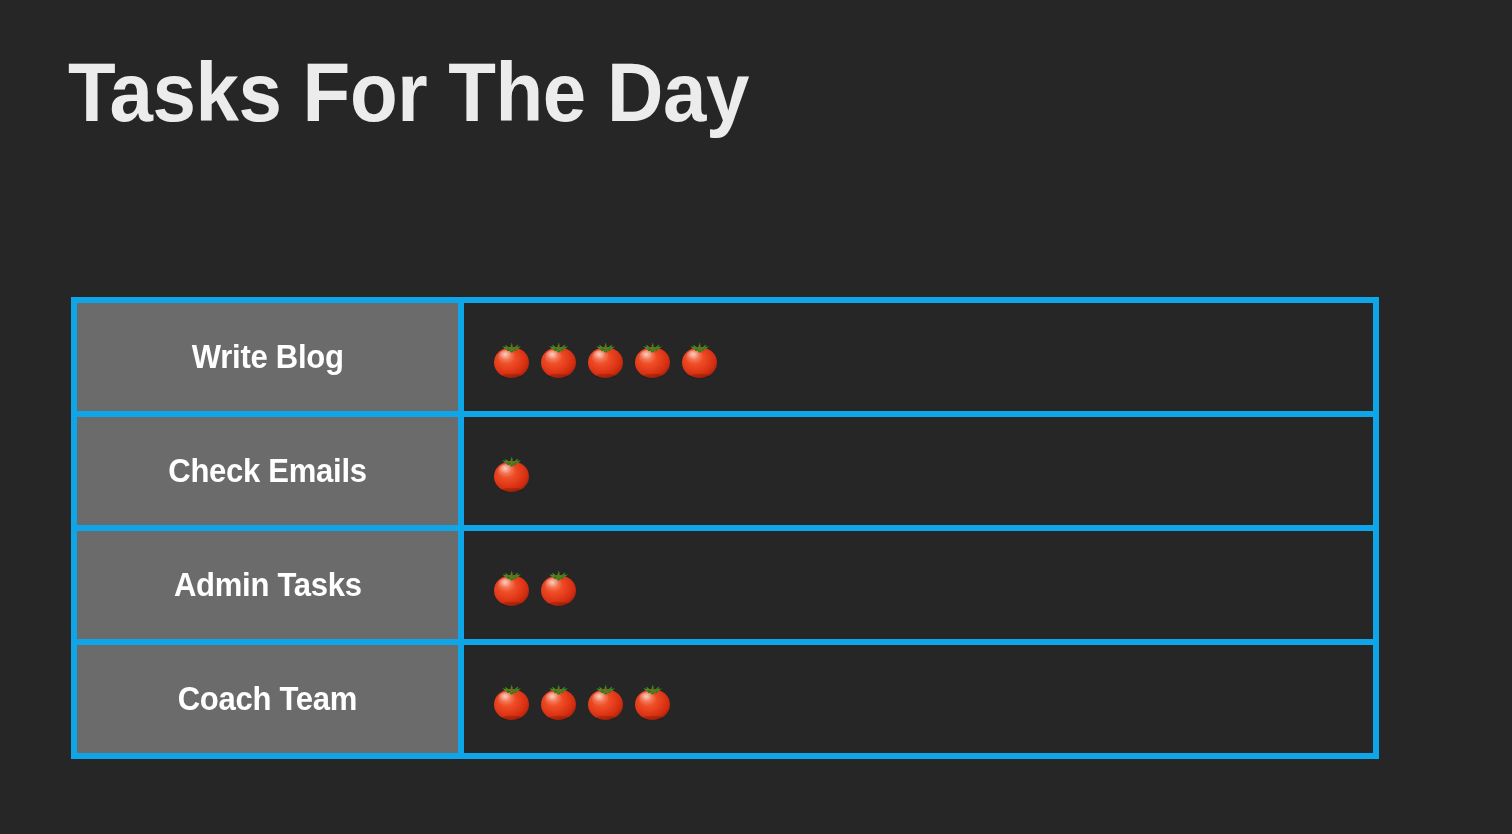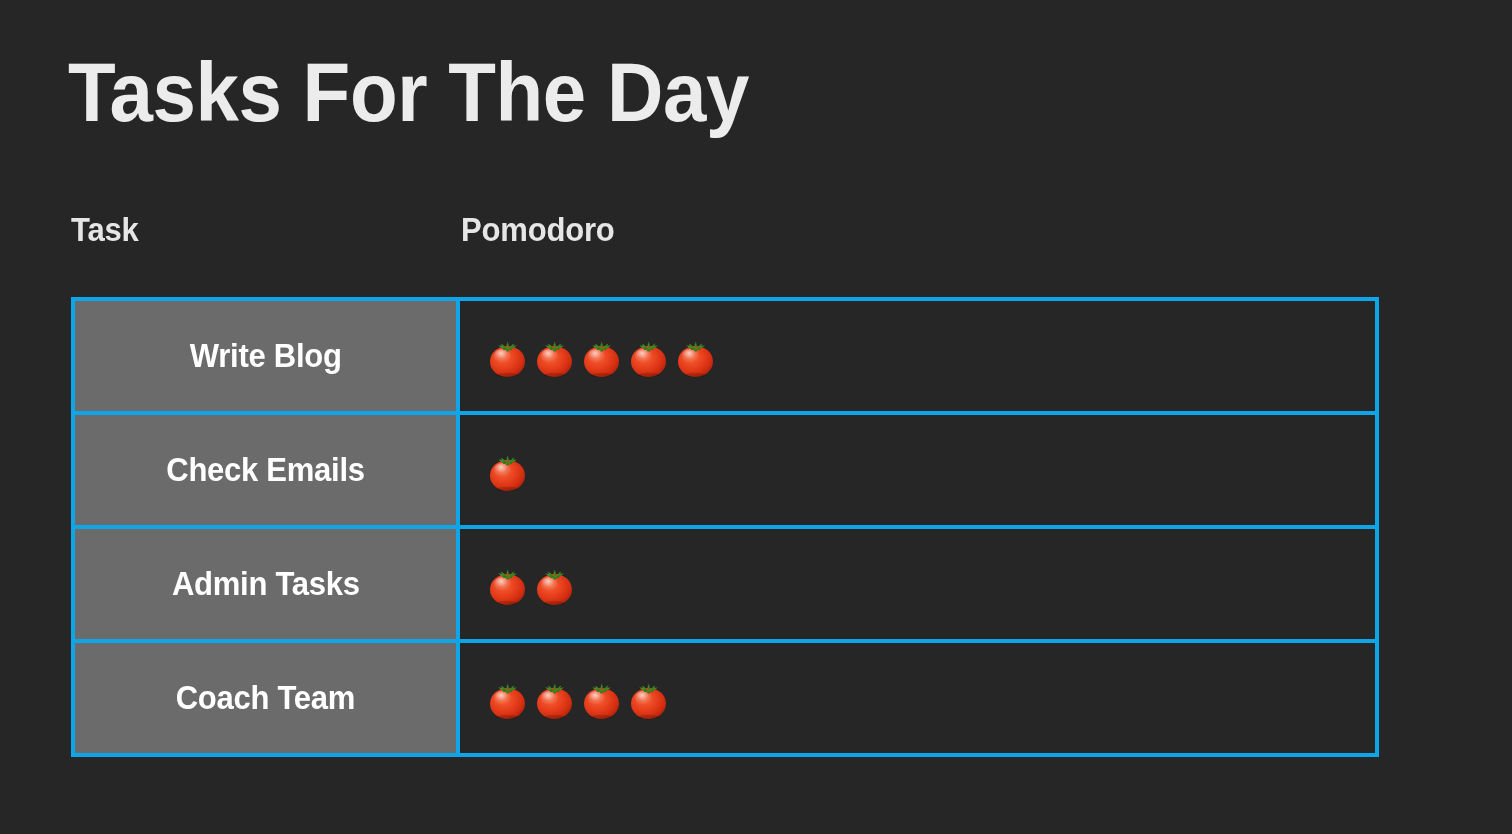--- a/index.html
+++ b/index.html
@@ -66,21 +66,21 @@
   .task-table {
     position: absolute;
     left: 71px;
     top: 297px;
     width: 1308px;
     border-collapse: collapse;
     table-layout: fixed;
   }
   .task-table tr { height: 114px; }
   .task-table td {
-    border: 4px solid #0ea5e9;
+    border: 6px solid #0ea5e9;
     padding: 4px;
     vertical-align: middle;
   }
 
   td.task-cell {
     width: 373px;
     background: #6b6b6b;
     text-align: center;
   }
   .task-name {
@@ -114,24 +114,20 @@
   }
   .tomato svg { display: block; width: 47px; height: 47px; }
 </style>
 </head>
 <body>
 
 <div class="page">
 
   <div class="page-title">Tasks For The Day</div>
 
-  <div class="col-headers">
-    <div class="col-header task-head">Task</div>
-    <div class="col-header pomo-head">Pomodoro</div>
-  </div>
 
   <table class="task-table">
     <tbody>
       <tr>
         <td class="task-cell">
           <span class="task-name">Write Blog</span>
         </td>
         <td class="pomo-cell">
           <div class="pomo-row">
               <span class="tomato">

